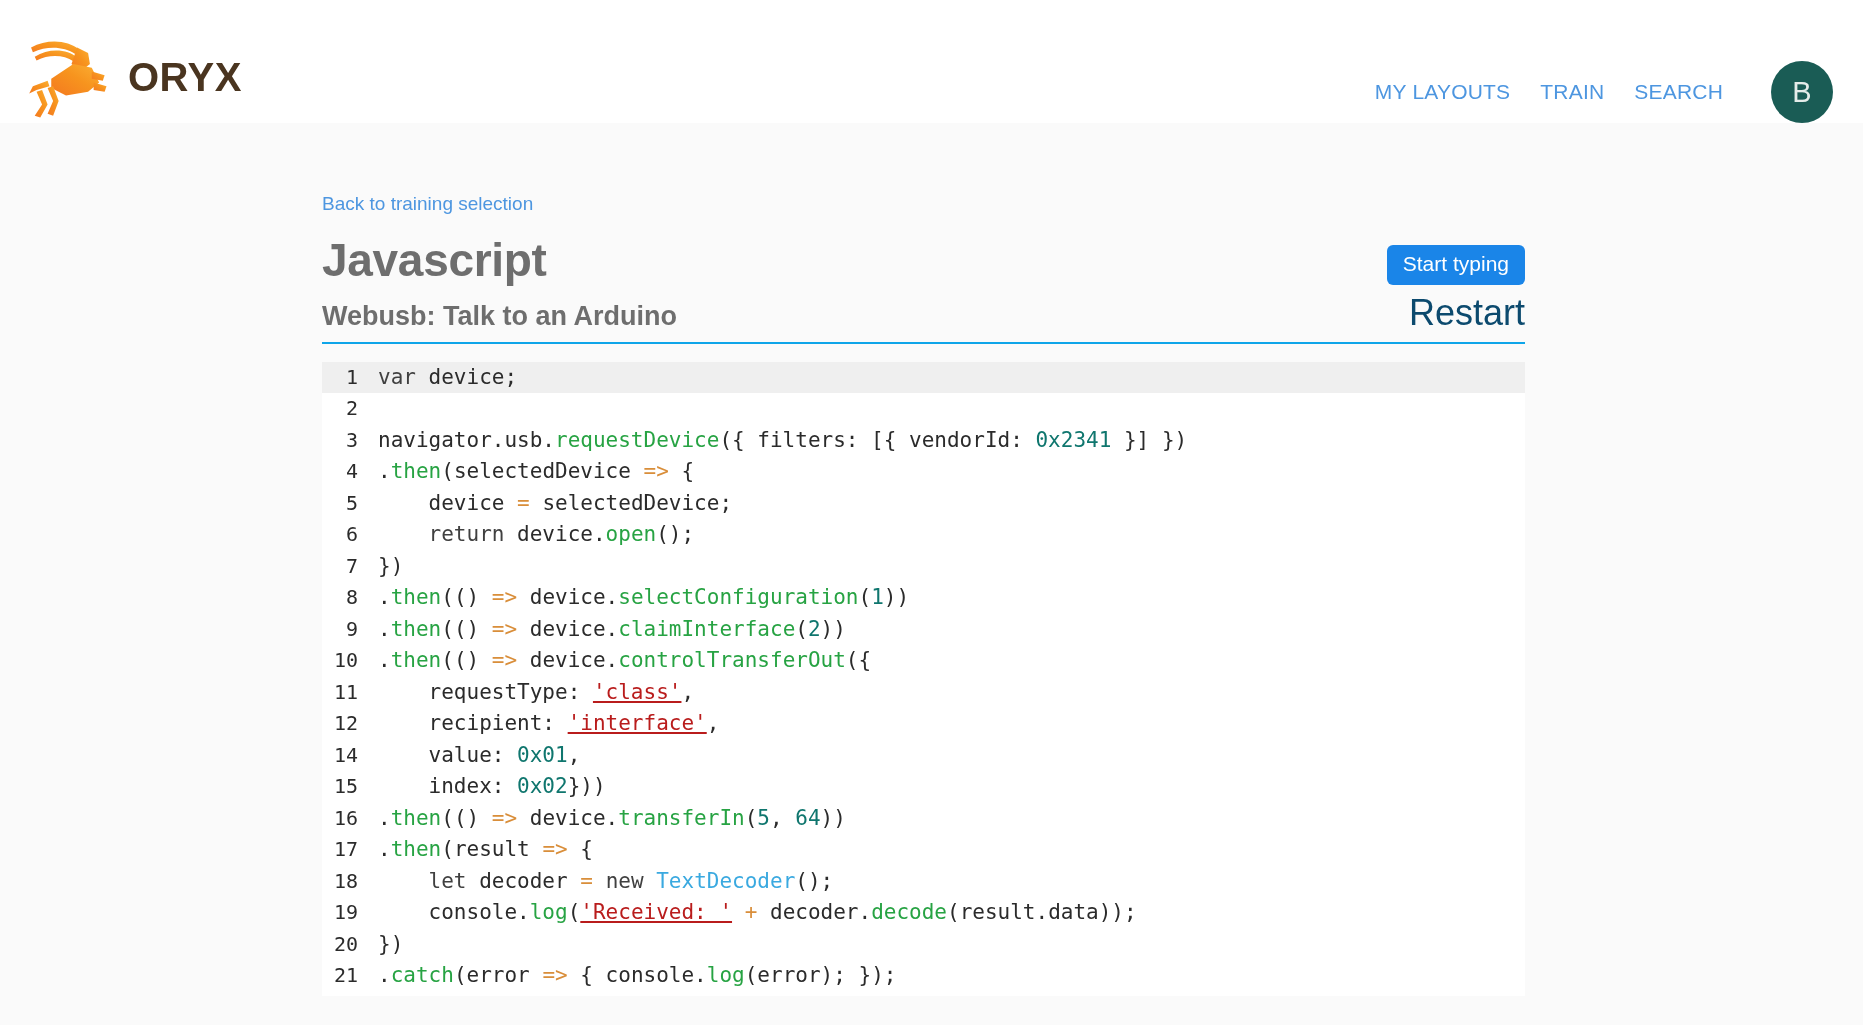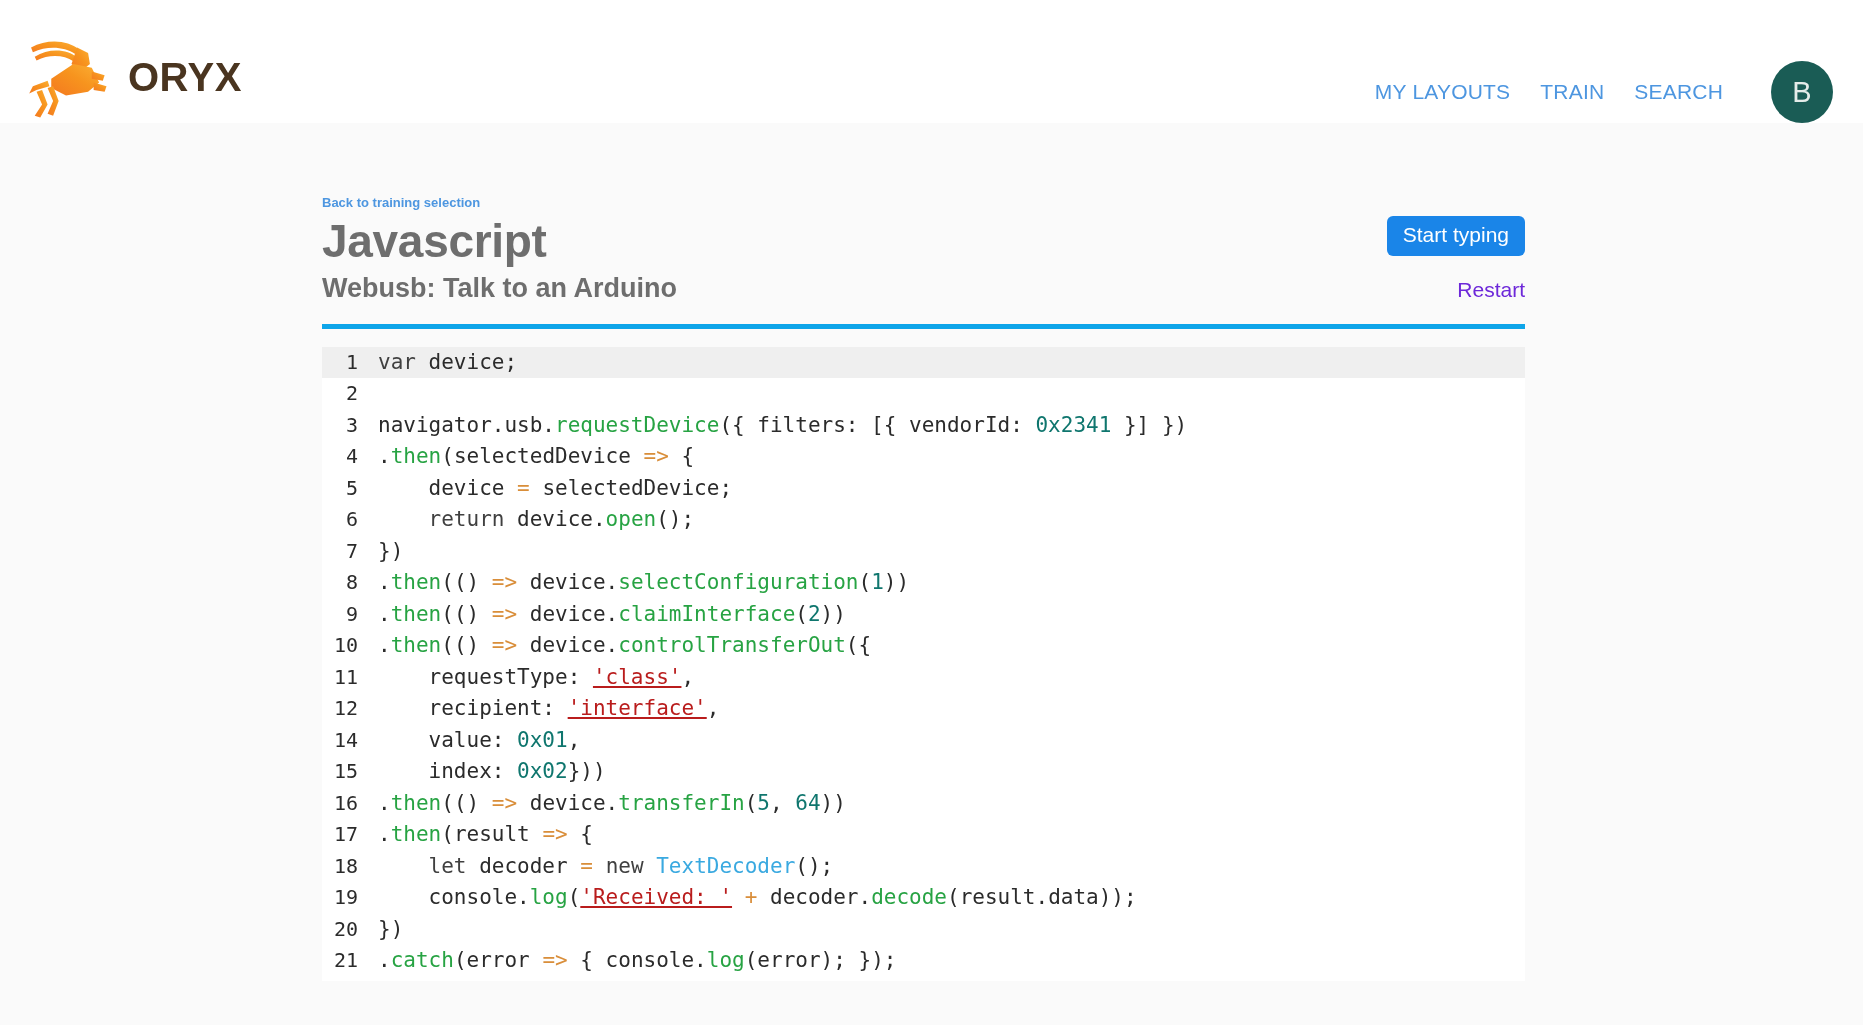--- a/index.html
+++ b/index.html
@@ -53,24 +53,23 @@
   .page { padding: 0; }
   .content {
     margin-left: 322px;
     width: 1203px;
     padding-top: 70px;
   }
 
   .backlink {
     display: inline-block;
     color: #4d96e0;
-    font-size: 13px;
+    font-size: 19px;
     text-decoration: none;
-    margin-bottom: 6px;
-    font-weight: bold;
+    margin-bottom: 20px;
   }
 
   .title-row {
     display: flex;
     align-items: flex-start;
     justify-content: space-between;
   }
   .page-title {
     font-size: 46px;
     font-weight: bold;
@@ -80,39 +79,40 @@
   }
   .start-btn {
     background: #1a85e8;
     color: #ffffff;
     border: none;
     border-radius: 6px;
     font-size: 21px;
     font-family: "Liberation Sans", sans-serif;
     padding: 7px 16px 9px;
     cursor: pointer;
+    margin-top: 10px;
     white-space: nowrap;
   }
 
   .subtitle-row {
     display: flex;
     align-items: baseline;
     justify-content: space-between;
-    border-bottom: 5px solid #0ea5e9;
-    padding-bottom: 20px;
+    border-bottom: 2px solid #0ea5e9;
+    padding-bottom: 8px;
     margin-top: 5px;
   }
   .page-subtitle {
     font-size: 27px;
     font-weight: bold;
     color: #6e6e6e;
   }
   .restart-link {
-    color: #6d28d9;
-    font-size: 21px;
+    color: #0c4a6e;
+    font-size: 36px;
     text-decoration: none;
     white-space: nowrap;
   }
 
   
   .editor {
     margin-top: 18px;
     background: #ffffff;
     width: 1203px;
     font-family: "DejaVu Sans Mono", monospace;

